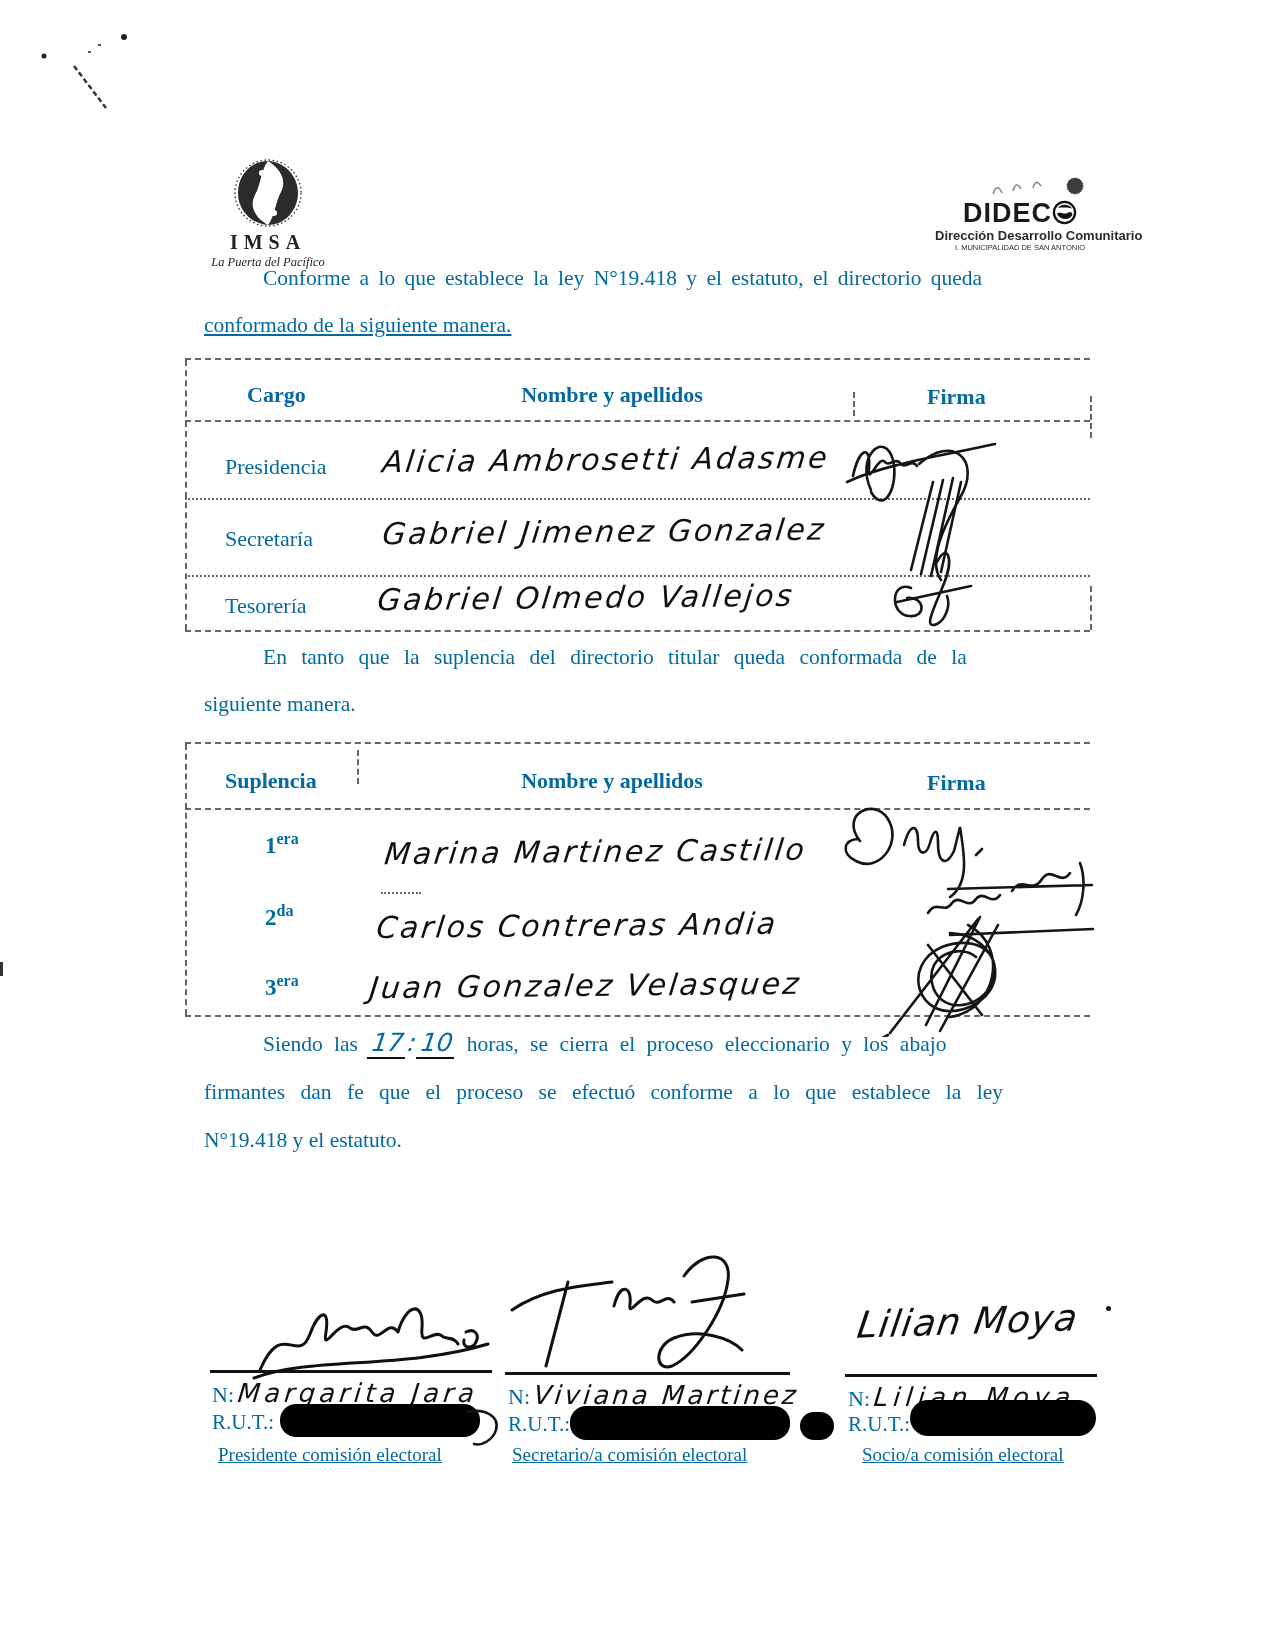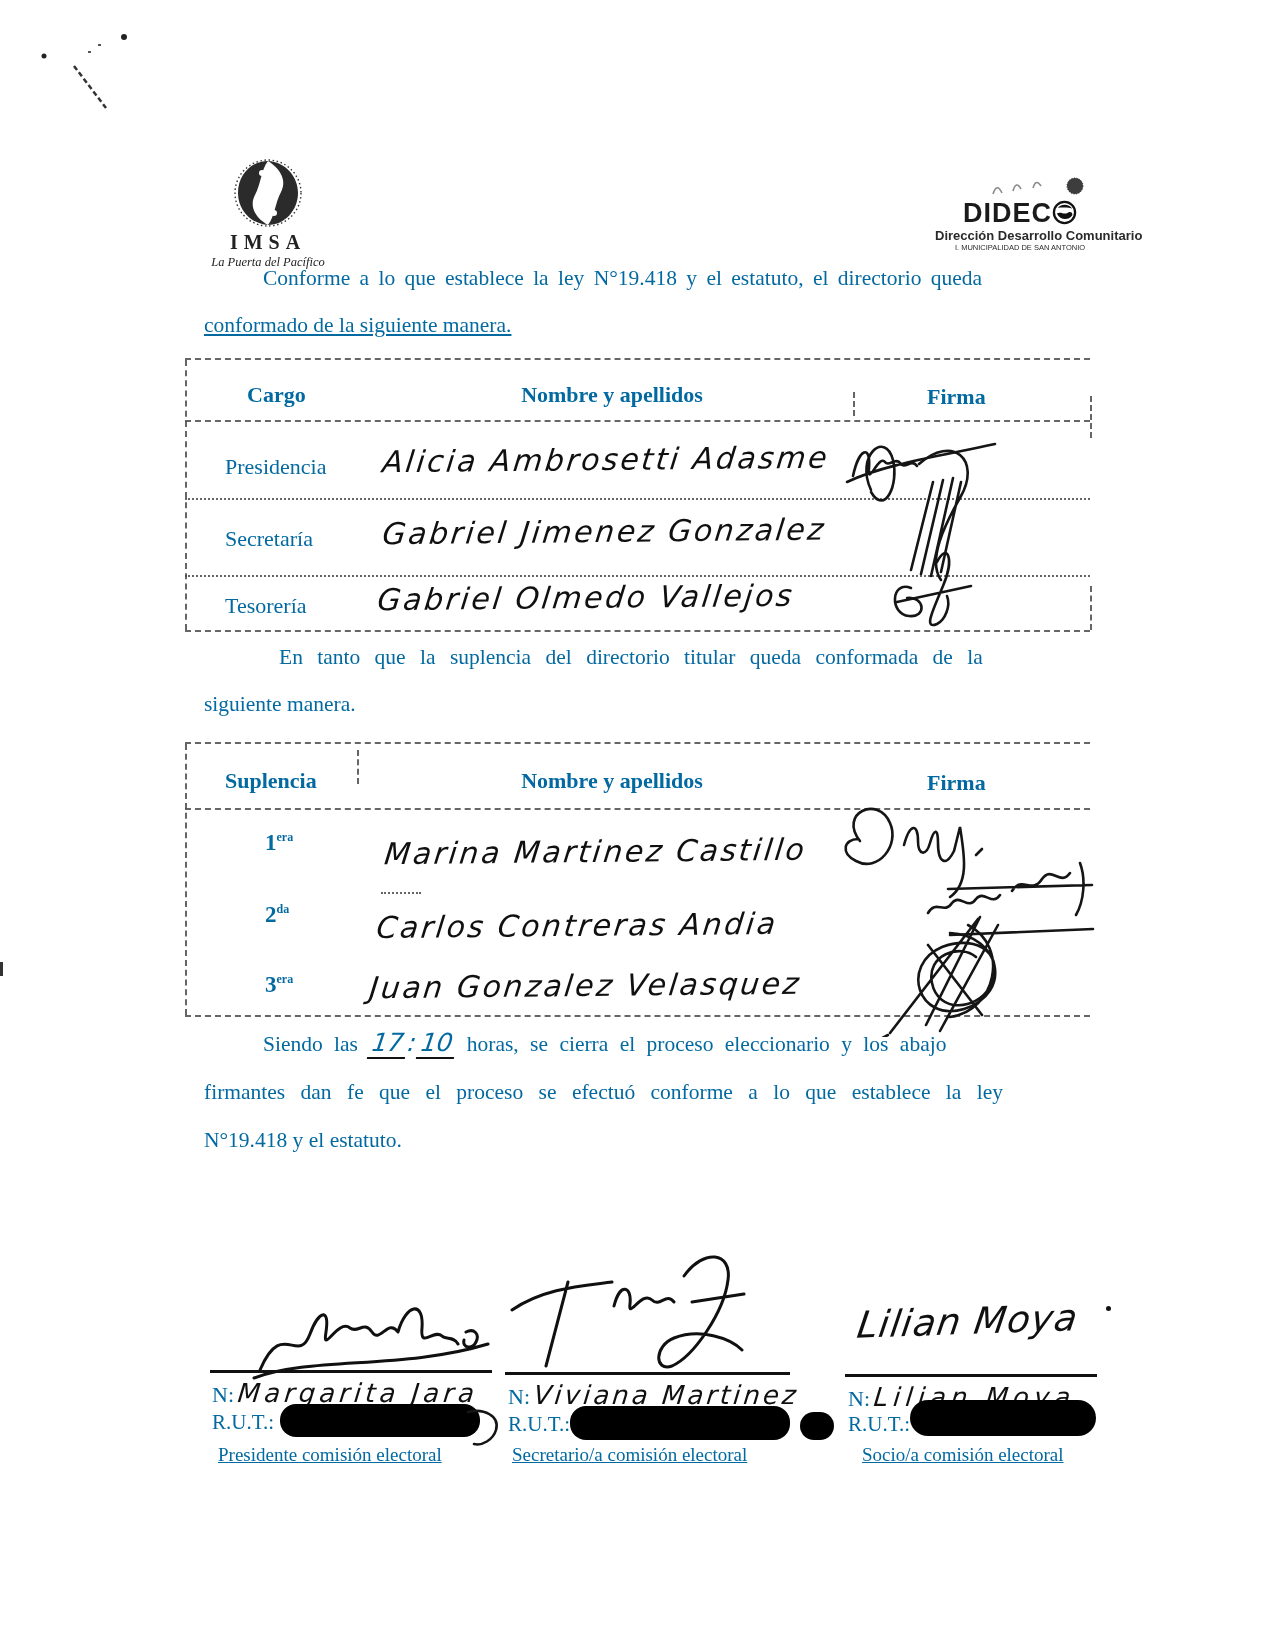--- a/index.html
+++ b/index.html
@@ -19,24 +19,24 @@
   .dash-h{position:absolute;border-top:2px dashed #4c4c4c;opacity:.85;}
   .dash-v{position:absolute;border-left:2px dashed #4c4c4c;opacity:.85;}
   .sigline{position:absolute;border-top:3px solid #111;}
   .redact{position:absolute;background:#000;border-radius:16px;}
   .hdr{font-size:22px;font-weight:bold;}
   .cell-label{font-size:22px;}
   .hand-name{font-size:30px;white-space:nowrap;}
   .p-line{font-size:21.5px;white-space:nowrap;}
   .ws4{word-spacing:4px;}
   .ws6{word-spacing:6px;}
-  .ws9{word-spacing:9px;margin-left:16px;}
+  .ws9{word-spacing:9px;}
   .ws10{word-spacing:10px;}
   .ord{font-size:23px;font-weight:bold;}
-  .ord sup{font-size:12px;font-weight:bold;}
+  .ord sup{font-size:16px;font-weight:bold;}
   .time-hand{font-family:"DejaVu Sans",sans-serif;font-style:italic;font-size:25px;
     border-bottom:2.5px solid #111;padding:0 3px;display:inline-block;transform:skewX(-8deg);}
   .n-label{font-size:22px;}
   .rut-label{font-size:21px;}
   .role{font-size:19px;text-decoration:underline;}
   svg{display:block;}
 </style>
 </head>
 <body>
 

